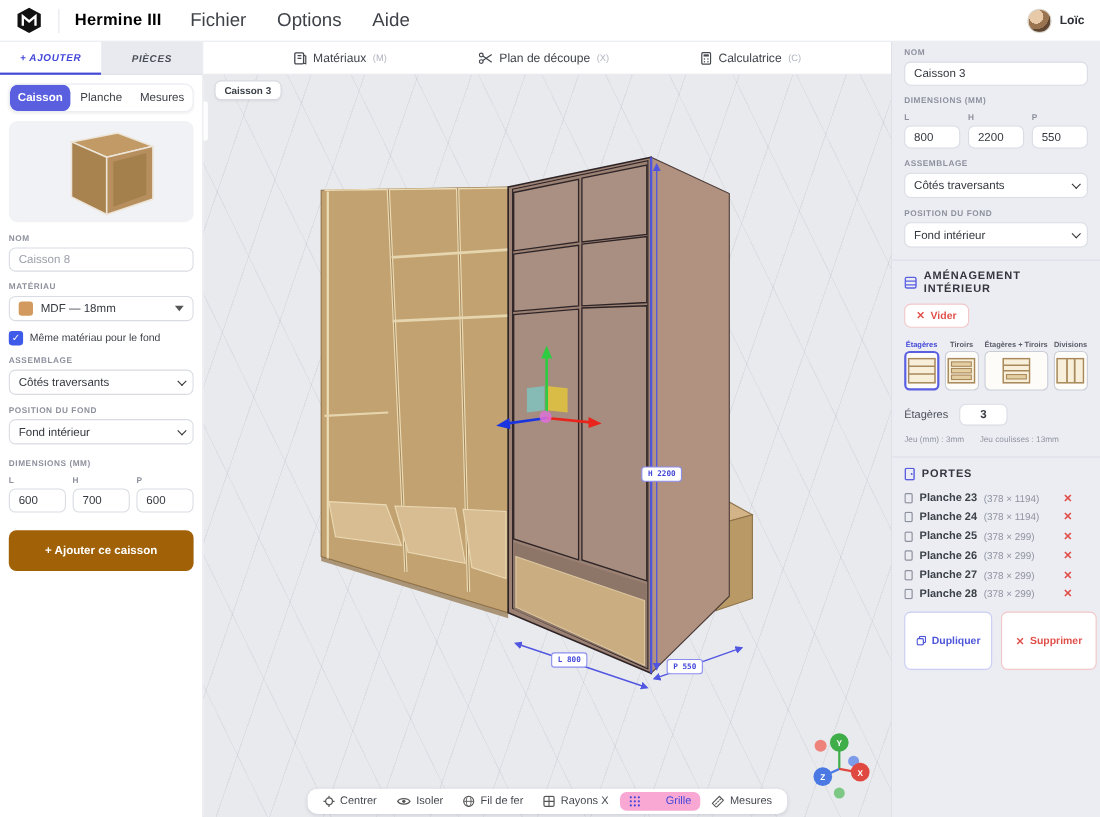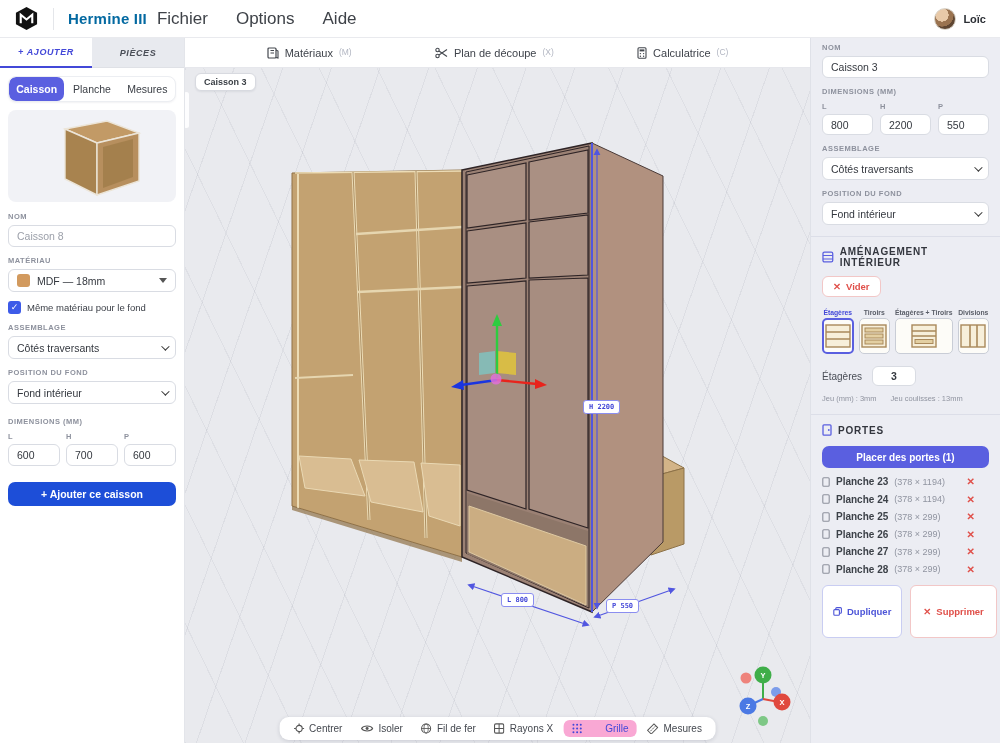--- a/index.html
+++ b/index.html
@@ -4,21 +4,21 @@
 <style>
   * { margin:0; padding:0; box-sizing:border-box; }
   html,body { width:1000px; height:743px; overflow:hidden;
     font-family:"Liberation Sans", sans-serif; background:#fff; }
 
   
   .topbar { height:38px; background:#fff; border-bottom:1px solid #e9eaee;
     display:flex; align-items:center; padding:0 14px; position:relative; z-index:5;}
   .logo { width:25px; height:25px; }
   .topbar-divider { width:1px; height:22px; background:#e4e6ea; margin:0 14px; }
-  .app-title { font-size:15px; font-weight:bold; color:#0369a1; margin-right:10px; letter-spacing:.2px;}
+  .app-title { font-size:15px; font-weight:bold; color:#000000; margin-right:26px; letter-spacing:.2px;}
   .menu-item { font-size:17px; color:#3e4248; margin-right:28px; cursor:pointer;}
   .topbar-right { margin-left:auto; display:flex; align-items:center; gap:7px;}
   .avatar { width:22px; height:22px; border-radius:50%;
     background:radial-gradient(circle at 35% 30%, #e8c9a8 0 34%, #9a7350 35% 60%, #5f4632 61% 100%);
     border:1px solid #d8d2c8;}
   .user-name { font-size:11px; font-weight:bold; color:#2c2f35; }
 
   
   .main { display:grid; grid-template-columns:185px 625px 190px; height:705px; }
 
@@ -49,22 +49,22 @@
   .swatch { width:13px; height:13px; border-radius:3px; background:#d29a5e; margin-right:7px; flex:none;}
   .tri-down { margin-left:auto; width:0; height:0; border-left:4px solid transparent;
     border-right:4px solid transparent; border-top:5px solid #555;}
   .check-row { display:flex; align-items:center; gap:6px; margin-top:9px;}
   .checkbox { width:13px; height:13px; background:#3d5be8; border-radius:3px; flex:none;
     color:#fff; font-size:9px; line-height:13px; text-align:center; cursor:pointer;}
   .check-label { font-size:9.5px; color:#3a3e46;}
   .dims-row { display:flex; gap:6px;}
   .dims-cell { flex:1;}
   .dims-cell .field-label{ margin:2px 0 3px;}
-  .primary-btn { width:100%; background:#1d4ed8; color:#fff; border:none; border-radius:7px;
-    height:24px; font-size:10.5px; font-weight:bold; margin-top:16px; cursor:pointer;
+  .primary-btn { width:100%; background:#a16207; color:#fff; border:none; border-radius:7px;
+    height:37px; font-size:10.5px; font-weight:bold; margin-top:16px; cursor:pointer;
     font-family:"Liberation Sans",sans-serif;}
 
   
   .center-col { display:flex; flex-direction:column; position:relative;}
   .vp-toolbar { height:30px; background:#fff; border-bottom:1px solid #e6e7ec;
     display:flex; align-items:center; justify-content:space-around; padding:0 40px; flex:none;}
   .vp-tool { display:flex; align-items:flex-start; gap:6px; font-size:11px; color:#3f434b; cursor:pointer;}
   .vp-tool .shortcut { font-size:8.5px; color:#b2b6c2;}
   .viewport { flex:1; position:relative; background:#e9eaee;
     background-image:
@@ -337,21 +337,21 @@
           <circle cx="578" cy="653" r="5" fill="#7ec886"></circle>
           <circle cx="578" cy="607" r="8.5" fill="#3fae49"></circle>
           <circle cx="563" cy="638" r="8.5" fill="#4b79e4"></circle>
           <circle cx="597" cy="634" r="8.5" fill="#e0493f"></circle>
           <text x="578" y="610" font-size="7.5" font-weight="bold" fill="#fff" text-anchor="middle" font-family="Liberation Sans">Y</text>
           <text x="563" y="641" font-size="7.5" font-weight="bold" fill="#fff" text-anchor="middle" font-family="Liberation Sans">Z</text>
           <text x="597" y="637" font-size="7.5" font-weight="bold" fill="#fff" text-anchor="middle" font-family="Liberation Sans">X</text>
         </g>
       </svg>
 
-      <div class="dim-pill" style="left:398px; top:332px;">H 2200</div>
+      <div class="dim-pill" style="left:398px; top:356px;">H 2200</div>
       <div class="dim-pill" style="left:316px; top:525px;">L 800</div>
       <div class="dim-pill" style="left:421px; top:531px;">P 550</div>
 
       <div class="bottom-toolbar">
         <div class="bt-item">
           <svg width="11" height="11" viewBox="0 0 12 12">
             <circle cx="6" cy="6" r="3.4" fill="none" stroke="#555" stroke-width="1.2"></circle>
             <path d="M6 0.5 V2.5 M6 9.5 V11.5 M0.5 6 H2.5 M9.5 6 H11.5" stroke="#555" stroke-width="1.2"></path>
           </svg>
           <span>Centrer</span>
@@ -515,21 +515,20 @@
     <div class="sect-divider"></div>
 
     <div class="sect-header">
       <svg width="10" height="12" viewBox="0 0 10 12">
         <rect x="1" y="0.8" width="8" height="10.4" rx="1" fill="none" stroke="#5a5fe0" stroke-width="1.3"></rect>
         <circle cx="6.8" cy="6" r="0.9" fill="#5a5fe0"></circle>
       </svg>
       <span>PORTES</span>
     </div>
 
-    <button class="portes-btn">Placer des portes (1)</button>
 
     <div style="margin-top:6px;">
       <div class="porte-row">
         <span class="p-icon">
             <svg width="8" height="10" viewBox="0 0 8 10">
               <rect x="0.8" y="0.8" width="6.4" height="8.4" rx="1" fill="none" stroke="#8d919d" stroke-width="1.1"></rect>
             </svg>
           </span>
         <span class="porte-name">Planche 23</span>
         <span class="porte-size">(378 × 1194)</span>

